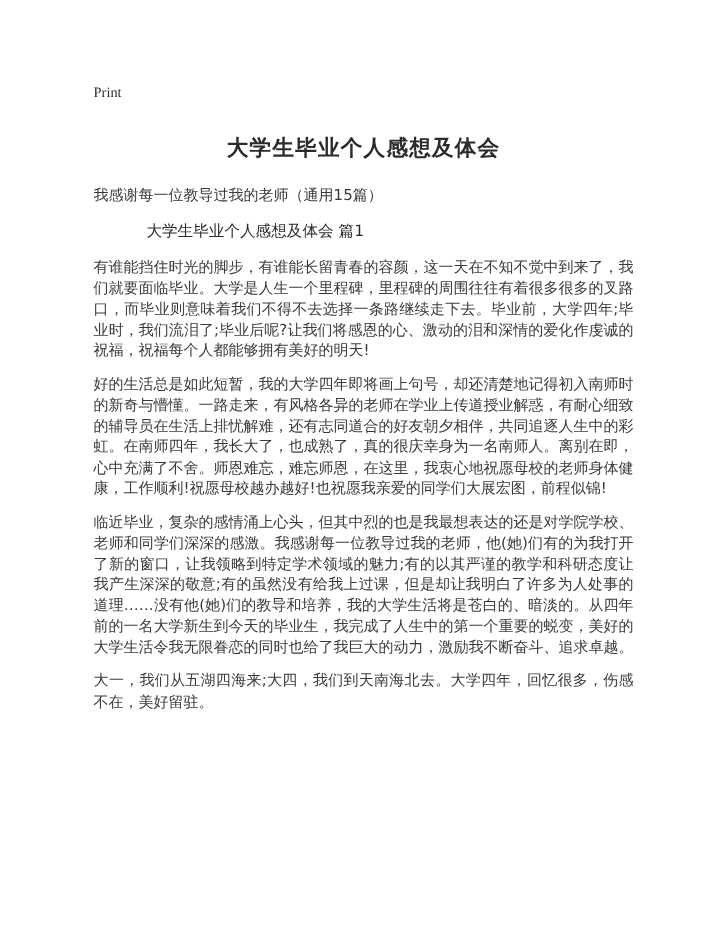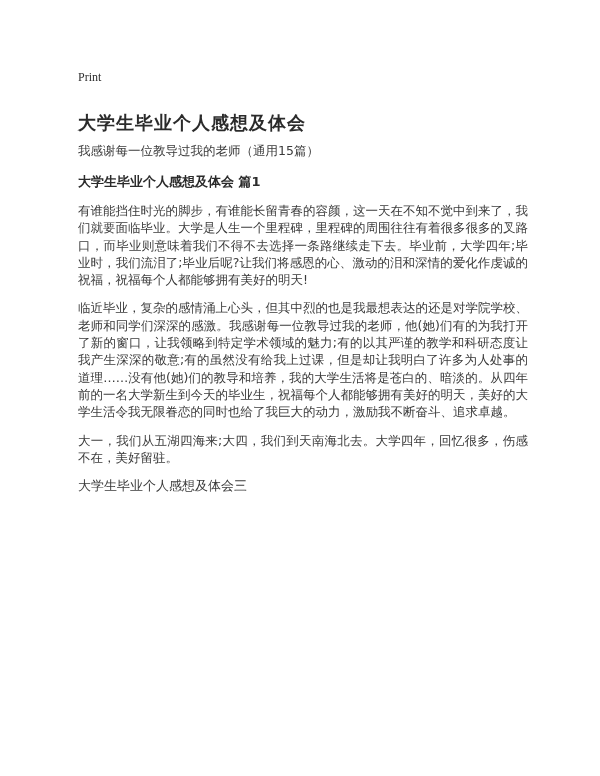--- a/index.html
+++ b/index.html
@@ -23,36 +23,36 @@
     font-size: 12px;
     color: #2f2f2f;
     margin: 0 16px 16px 0;
     cursor: pointer;
     display: inline-block;
   }
   h1.doc-title {
     font-size: 18px;
     font-weight: bold;
     color: #2b2b2b;
-    text-align: left;
+    text-align: center;
     letter-spacing: 1px;
-    margin: 10px 0 8px 0;
+    margin: 10px 0 20px 0;
   }
   .subtitle {
     font-size: 12.5px;
     color: #3a3a3a;
     margin: 0 0 13px 0;
   }
   .sec-heading {
     font-size: 13px;
     color: #2b2b2b;
     margin: 0 0 12px 0;
     line-height: 17px;
   }
-  .sec-heading.bold { font-weight: bold; }
+  .sec-heading.bold { font-weight: normal; margin-left: 44px; }
   .sec-heading.regular { font-weight: normal; color: #3a3a3a; }
   .para {
     font-size: 12.5px;
     line-height: 17.3px;
     color: #3a3a3a;
     margin: 0 0 11px 0;
     text-align: justify;
     text-justify: inter-ideograph;
     word-break: break-all;
   }
@@ -65,22 +65,22 @@
   <div class="print-label">Print</div>
 
   <h1 class="doc-title">大学生毕业个人感想及体会</h1>
 
   <p class="subtitle">我感谢每一位教导过我的老师（通用15篇）</p>
 
   <h2 class="sec-heading bold">大学生毕业个人感想及体会 篇1</h2>
 
   <p class="para">有谁能挡住时光的脚步，有谁能长留青春的容颜，这一天在不知不觉中到来了，我们就要面临毕业。大学是人生一个里程碑，里程碑的周围往往有着很多很多的叉路口，而毕业则意味着我们不得不去选择一条路继续走下去。毕业前，大学四年;毕业时，我们流泪了;毕业后呢?让我们将感恩的心、激动的泪和深情的爱化作虔诚的祝福，祝福每个人都能够拥有美好的明天!</p>
 
+  <p class="para">好的生活总是如此短暂，我的大学四年即将画上句号，却还清楚地记得初入南师时的新奇与懵懂。一路走来，有风格各异的老师在学业上传道授业解惑，有耐心细致的辅导员在生活上排忧解难，还有志同道合的好友朝夕相伴，共同追逐人生中的彩虹。在南师四年，我长大了，也成熟了，真的很庆幸身为一名南师人。离别在即，心中充满了不舍。师恩难忘，难忘师恩，在这里，我衷心地祝愿母校的老师身体健康，工作顺利!祝愿母校越办越好!也祝愿我亲爱的同学们大展宏图，前程似锦!</p>
 
-  <p class="para">临近毕业，复杂的感情涌上心头，但其中烈的也是我最想表达的还是对学院学校、老师和同学们深深的感激。我感谢每一位教导过我的老师，他(她)们有的为我打开了新的窗口，让我领略到特定学术领域的魅力;有的以其严谨的教学和科研态度让我产生深深的敬意;有的虽然没有给我上过课，但是却让我明白了许多为人处事的道理……没有他(她)们的教导和培养，我的大学生活将是苍白的、暗淡的。从四年前的一名大学新生到今天的毕业生，祝福每个人都能够拥有美好的明天，美好的大学生活令我无限眷恋的同时也给了我巨大的动力，激励我不断奋斗、追求卓越。</p>
+  <p class="para">临近毕业，复杂的感情涌上心头，但其中烈的也是我最想表达的还是对学院学校、老师和同学们深深的感激。我感谢每一位教导过我的老师，他(她)们有的为我打开了新的窗口，让我领略到特定学术领域的魅力;有的以其严谨的教学和科研态度让我产生深深的敬意;有的虽然没有给我上过课，但是却让我明白了许多为人处事的道理……没有他(她)们的教导和培养，我的大学生活将是苍白的、暗淡的。从四年前的一名大学新生到今天的毕业生，我完成了人生中的第一个重要的蜕变，美好的大学生活令我无限眷恋的同时也给了我巨大的动力，激励我不断奋斗、追求卓越。</p>
 
 
   <p class="para">大一，我们从五湖四海来;大四，我们到天南海北去。大学四年，回忆很多，伤感不在，美好留驻。</p>
 
-  <h2 class="sec-heading regular">大学生毕业个人感想及体会三</h2>
 
 
 </div>
 
 </body></html>

